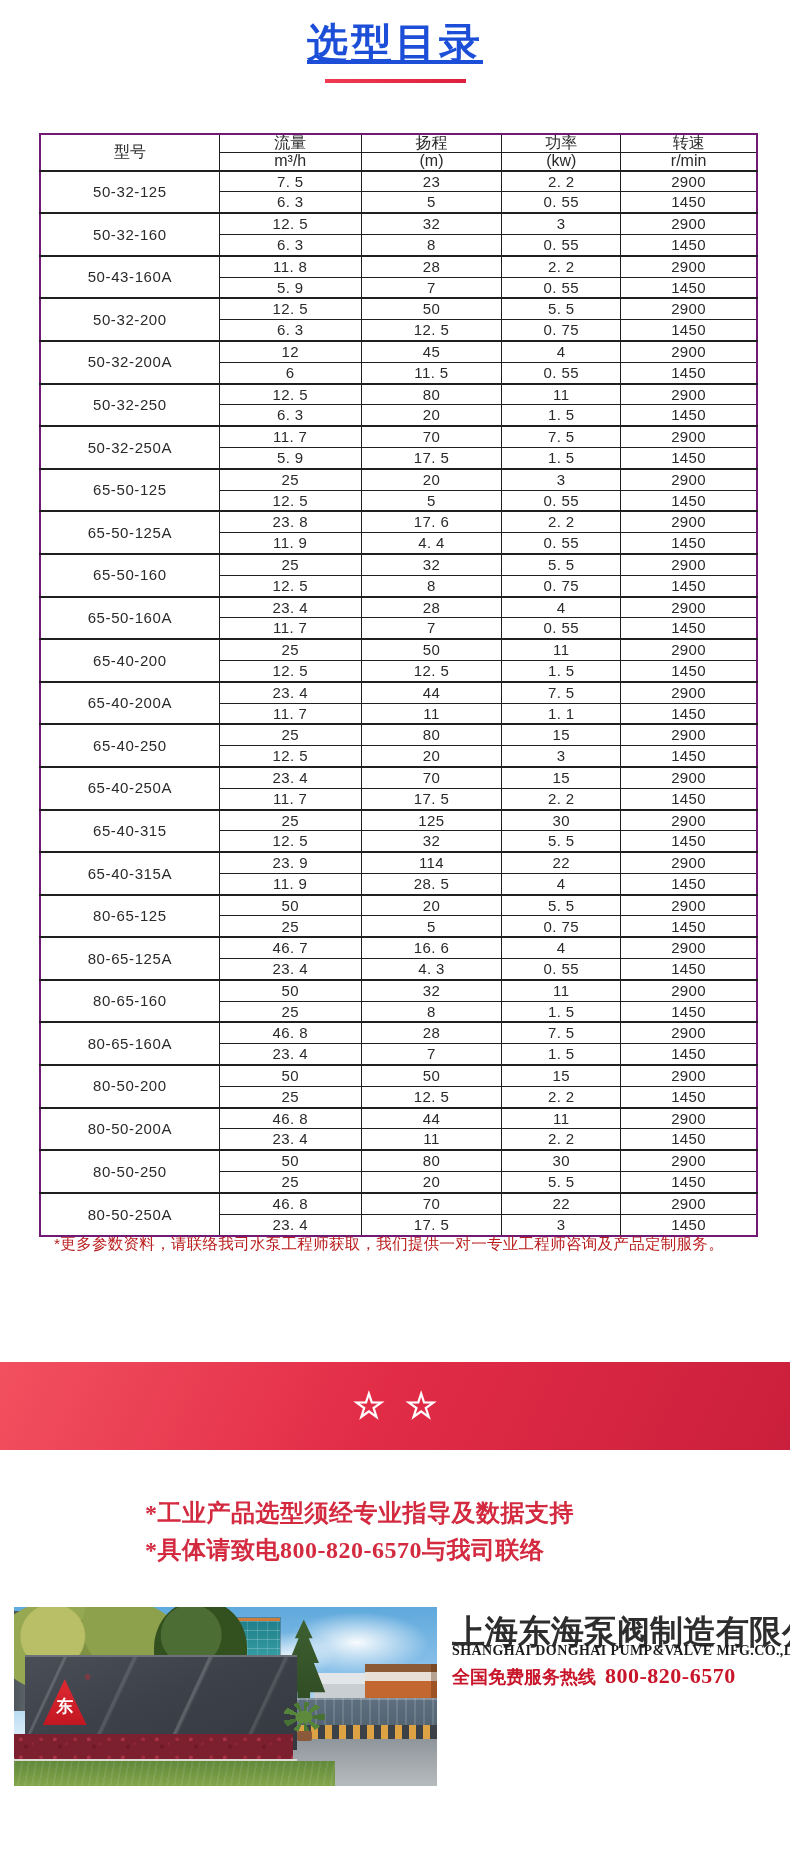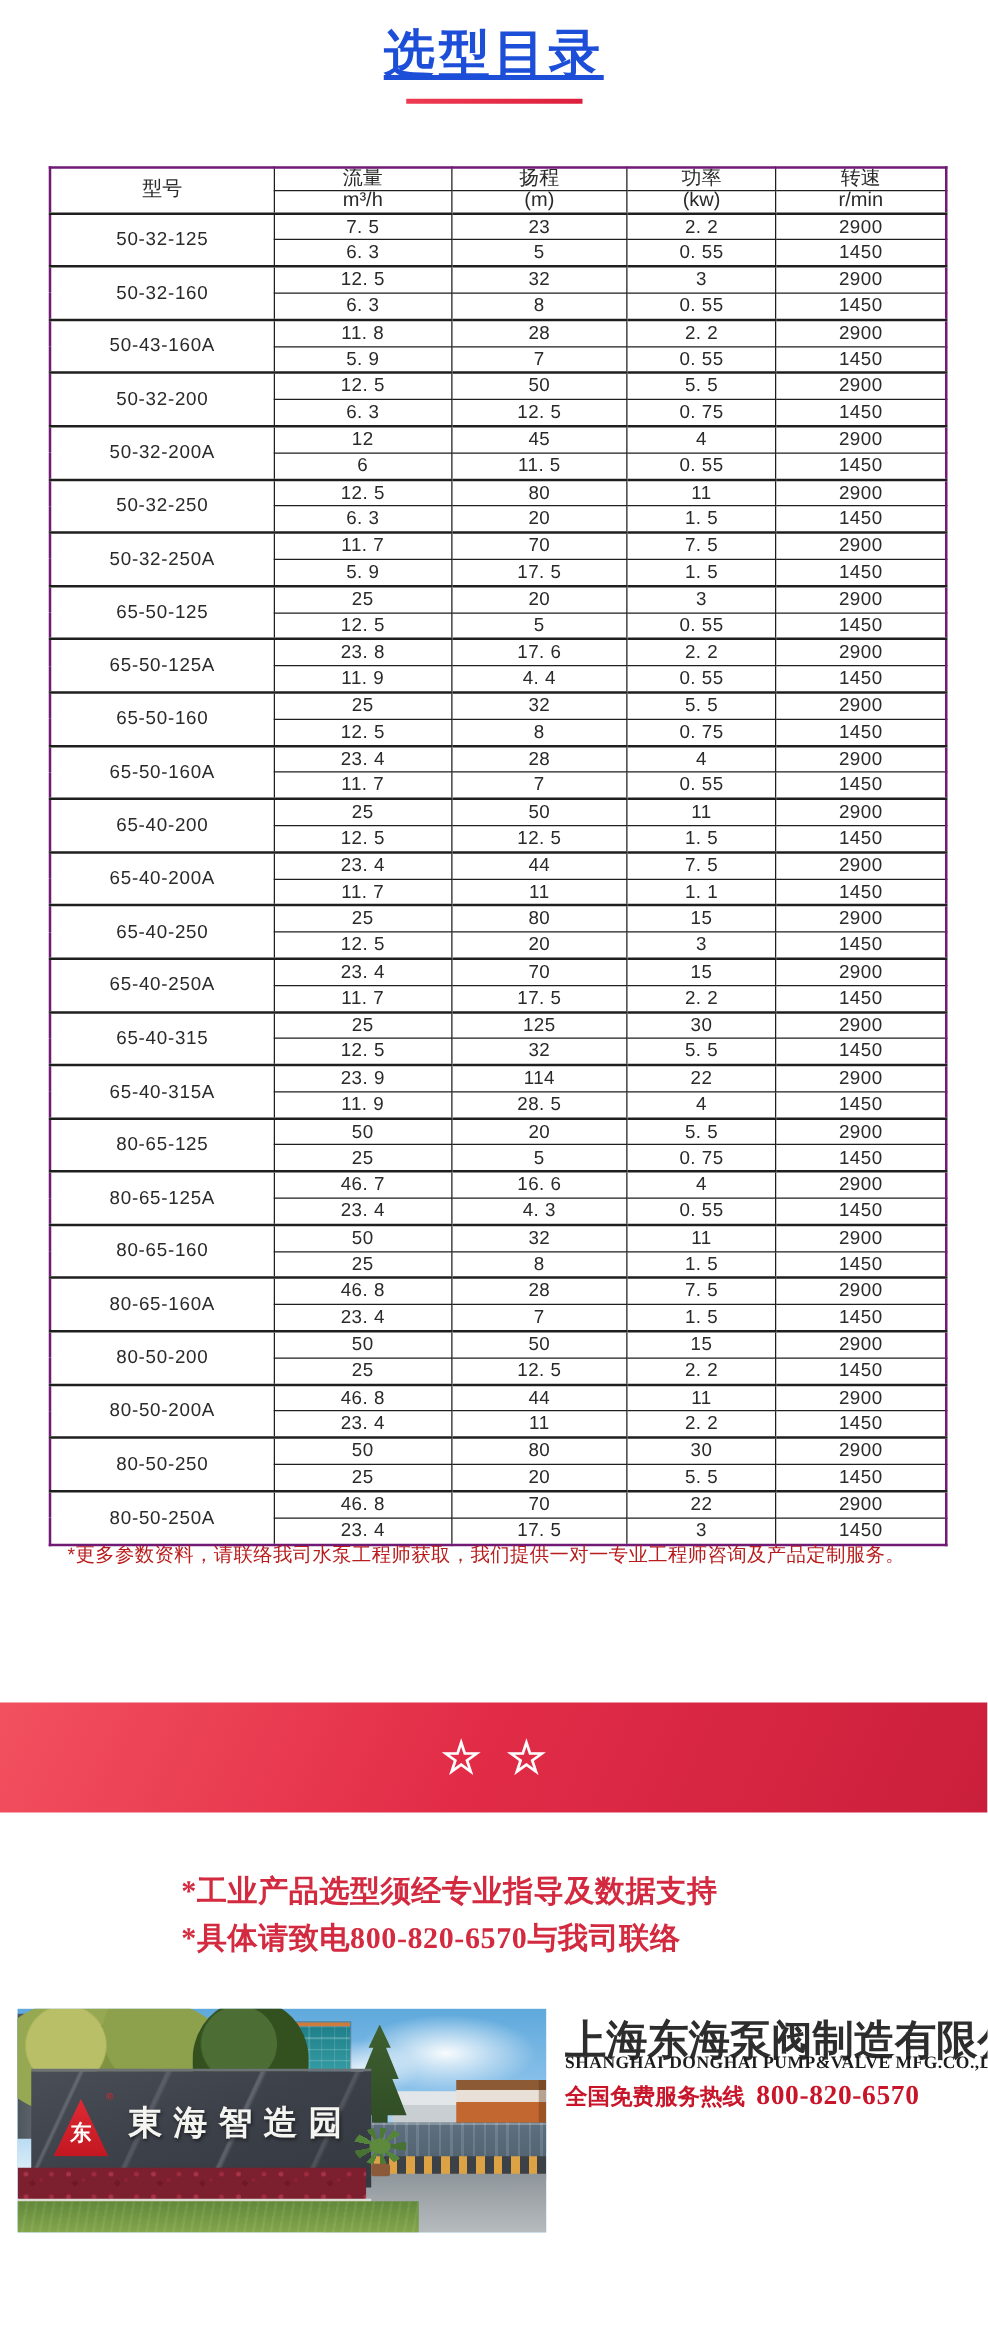--- a/index.html
+++ b/index.html
@@ -533,21 +533,20 @@
     <div class="ph-conifer"></div>
     <div class="ph-gate"></div>
     <div class="ph-gate-stripes"></div>
     <div class="ph-road"></div>
     <div class="ph-wall"></div>
     <div class="ph-logo">
       <div class="tri"></div>
       <div class="glyph">东</div>
       <div class="reg">®</div>
     </div>
-    <div class="ph-sign-text">東海智造园</div>
     <div class="ph-palm"></div>
     <div class="ph-pot"></div>
     <div class="ph-hedge"></div>
     <div class="ph-curb"></div>
     <div class="ph-lawn"></div>
   </div>
 
   <div class="company-cn">上海东海泵阀制造有限公司</div>
   <div class="company-en">SHANGHAI DONGHAI PUMP&amp;VALVE MFG.CO.,LTD.</div>
   <div class="hotline">

